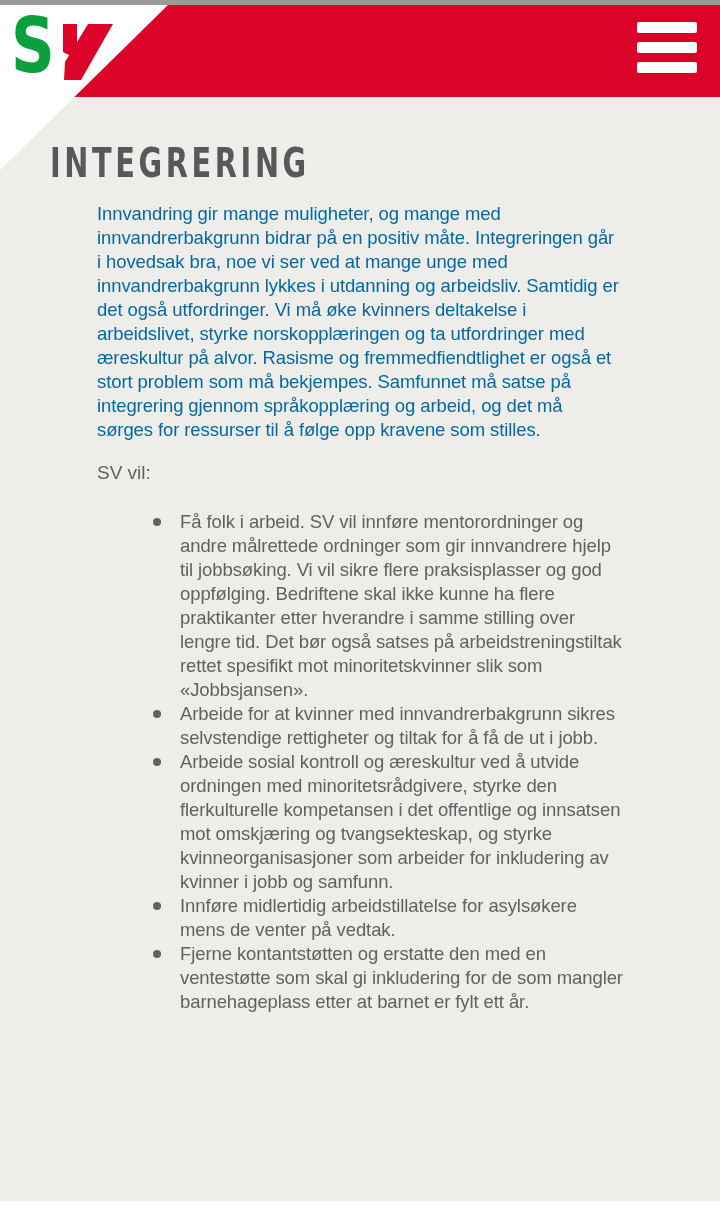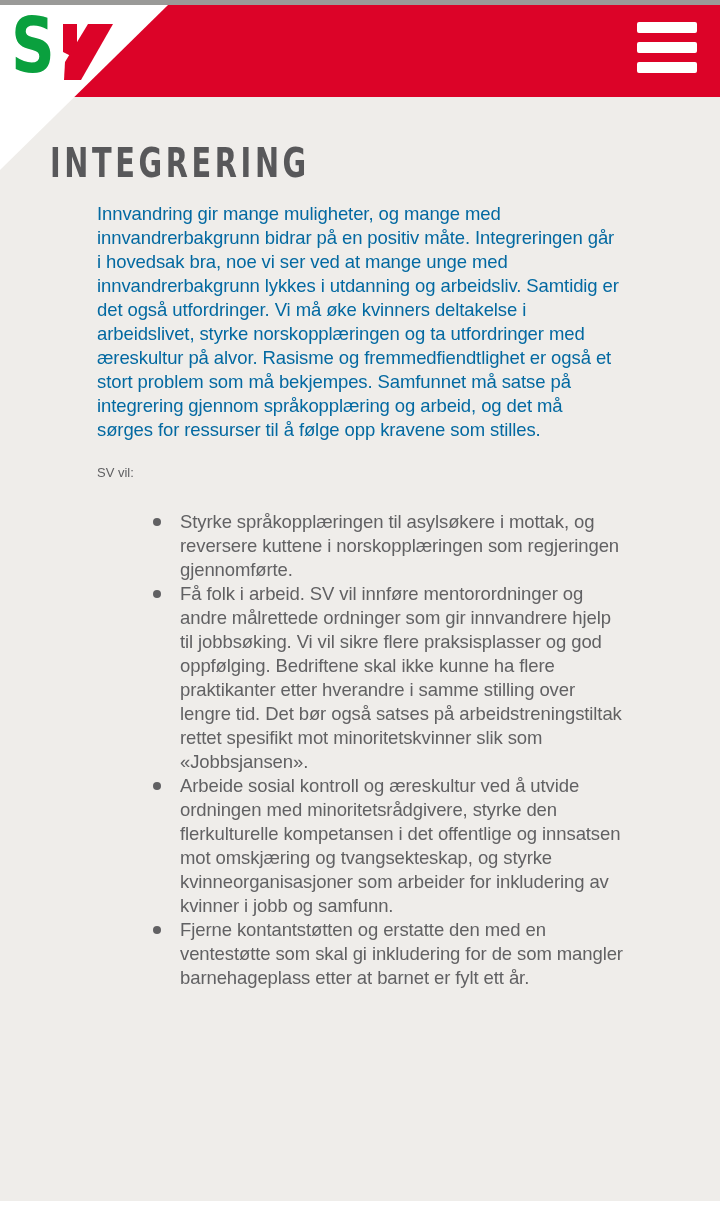--- a/index.html
+++ b/index.html
@@ -78,21 +78,21 @@
   .intro {
     margin: 105px 0 0 97px;
     width: 524px;
     font-size: 18.5px; line-height: 24px;
     letter-spacing: -0.1px;
     color: #0369a1;
   }
   .list-intro {
     margin: 19px 0 12px 97px;
     width: 524px;
-    font-size: 13px; line-height: 24px;
+    font-size: 19px; line-height: 24px;
     color: #616163;
   }
   ul.bullets {
     margin: 25px 0 0 97px;
     width: 527px;
     padding-left: 83px;
     list-style: none;
   }
   ul.bullets li {
     position: relative;
@@ -136,20 +136,21 @@
   <span class="bar"></span>
   <span class="bar"></span>
   <span class="bar"></span>
 </button>
 
 <main class="content">
   <h1 class="page-title">INTEGRERING</h1>
   <p class="intro">Innvandring gir mange muligheter, og mange med innvandrerbakgrunn bidrar på en positiv måte. Integreringen går i hovedsak bra, noe vi ser ved at mange unge med innvandrerbakgrunn lykkes i utdanning og arbeidsliv. Samtidig er det også utfordringer. Vi må øke kvinners deltakelse i arbeidslivet, styrke norskopplæringen og ta utfordringer med æreskultur på alvor. Rasisme og fremmedfiendtlighet er også et stort problem som må bekjempes. Samfunnet må satse på integrering gjennom språkopplæring og arbeid, og det må sørges for ressurser til å følge opp kravene som stilles.</p>
   <p class="list-intro">SV vil:</p>
   <ul class="bullets">
-      <li><span>Styrke språkopplæringen til asylsøkere i mottak, og reversere kuttene i norskopplæringen som regjeringen gjennomførte.</span></li>
       <li><span>Få folk i arbeid. SV vil innføre mentorordninger og andre målrettede ordninger som gir innvandrere hjelp til jobbsøking. Vi vil sikre flere praksisplasser og god oppfølging. Bedriftene skal ikke kunne ha flere praktikanter etter hverandre i samme stilling over lengre tid. Det bør også satses på arbeidstreningstiltak rettet spesifikt mot minoritetskvinner slik som «Jobbsjansen».</span></li>
+      <li><span>Arbeide for at kvinner med innvandrerbakgrunn sikres selvstendige rettigheter og tiltak for å få de ut i jobb.</span></li>
       <li><span>Arbeide sosial kontroll og æreskultur ved å utvide ordningen med minoritetsrådgivere, styrke den flerkulturelle kompetansen i det offentlige og innsatsen mot omskjæring og tvangsekteskap, og styrke kvinneorganisasjoner som arbeider for inkludering av kvinner i jobb og samfunn.</span></li>
+      <li><span>Innføre midlertidig arbeidstillatelse for asylsøkere mens de venter på vedtak.</span></li>
       <li><span>Fjerne kontantstøtten og erstatte den med en ventestøtte som skal gi inkludering for de som mangler barnehageplass etter at barnet er fylt ett år.</span></li>
     </ul>
 </main>
 
 <div class="footer-strip"></div>
 
 </body></html>

